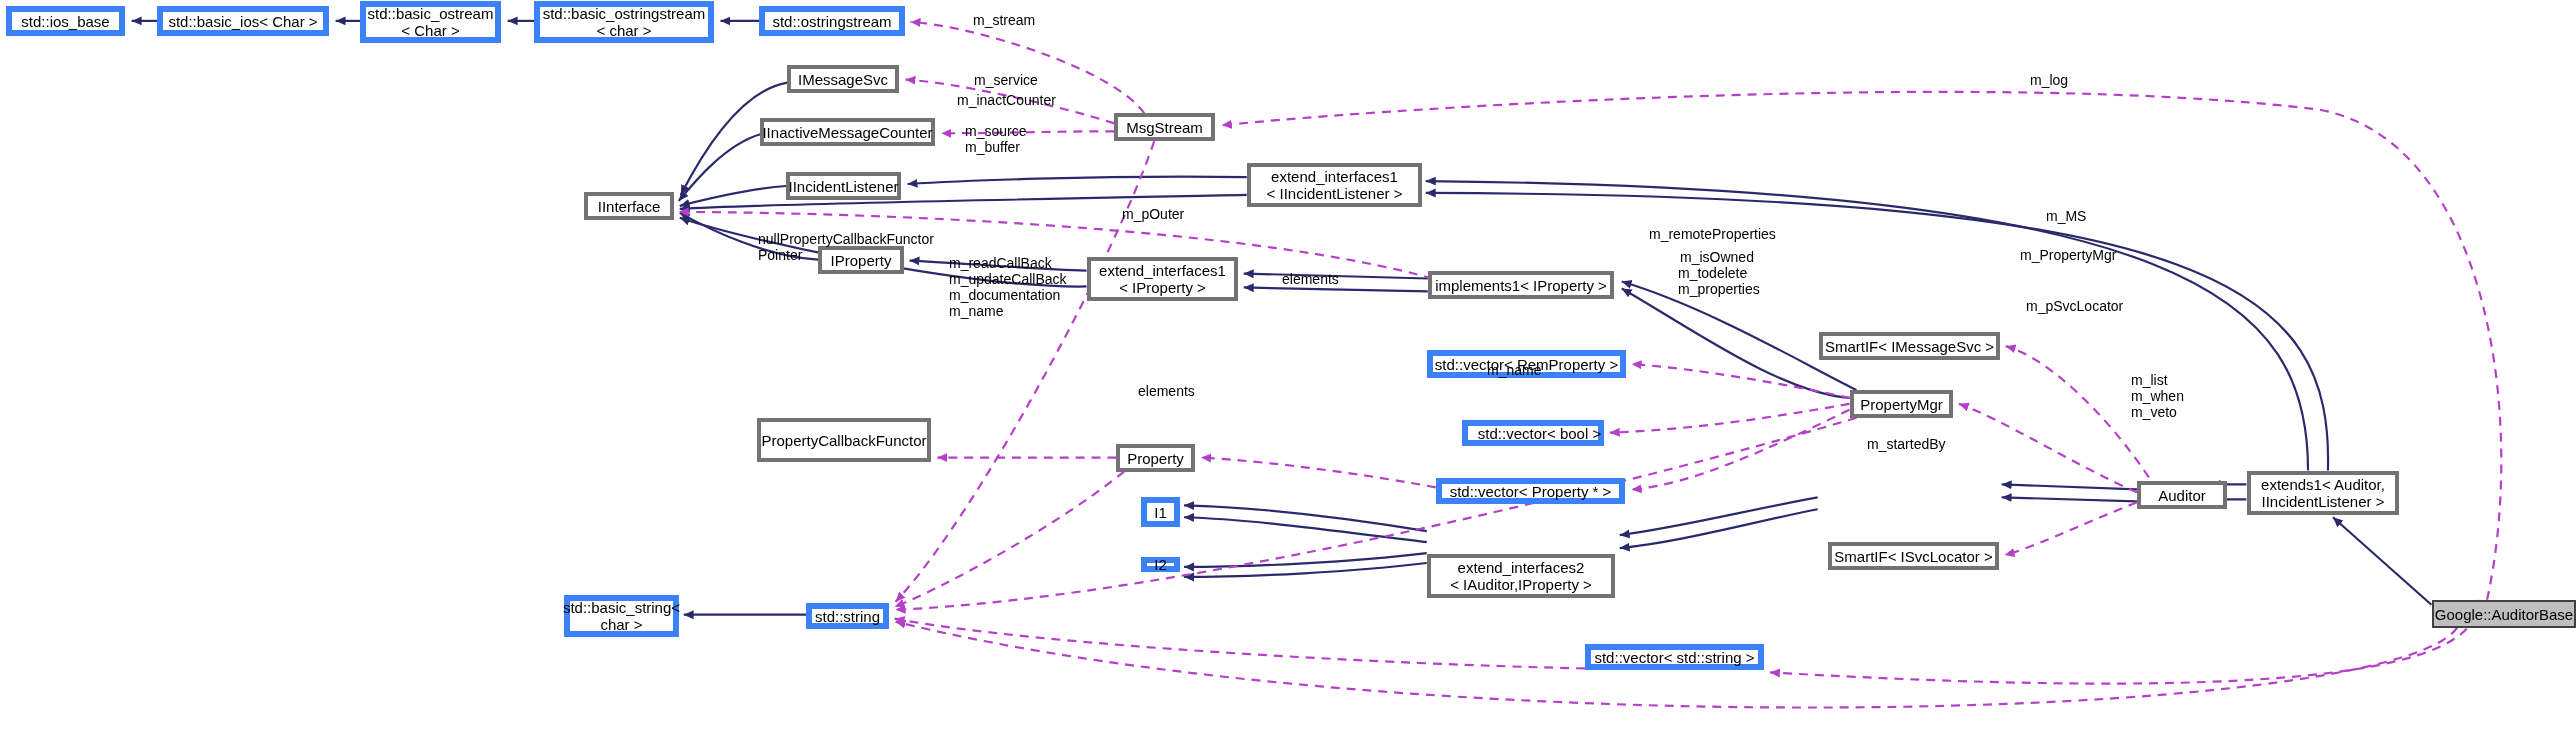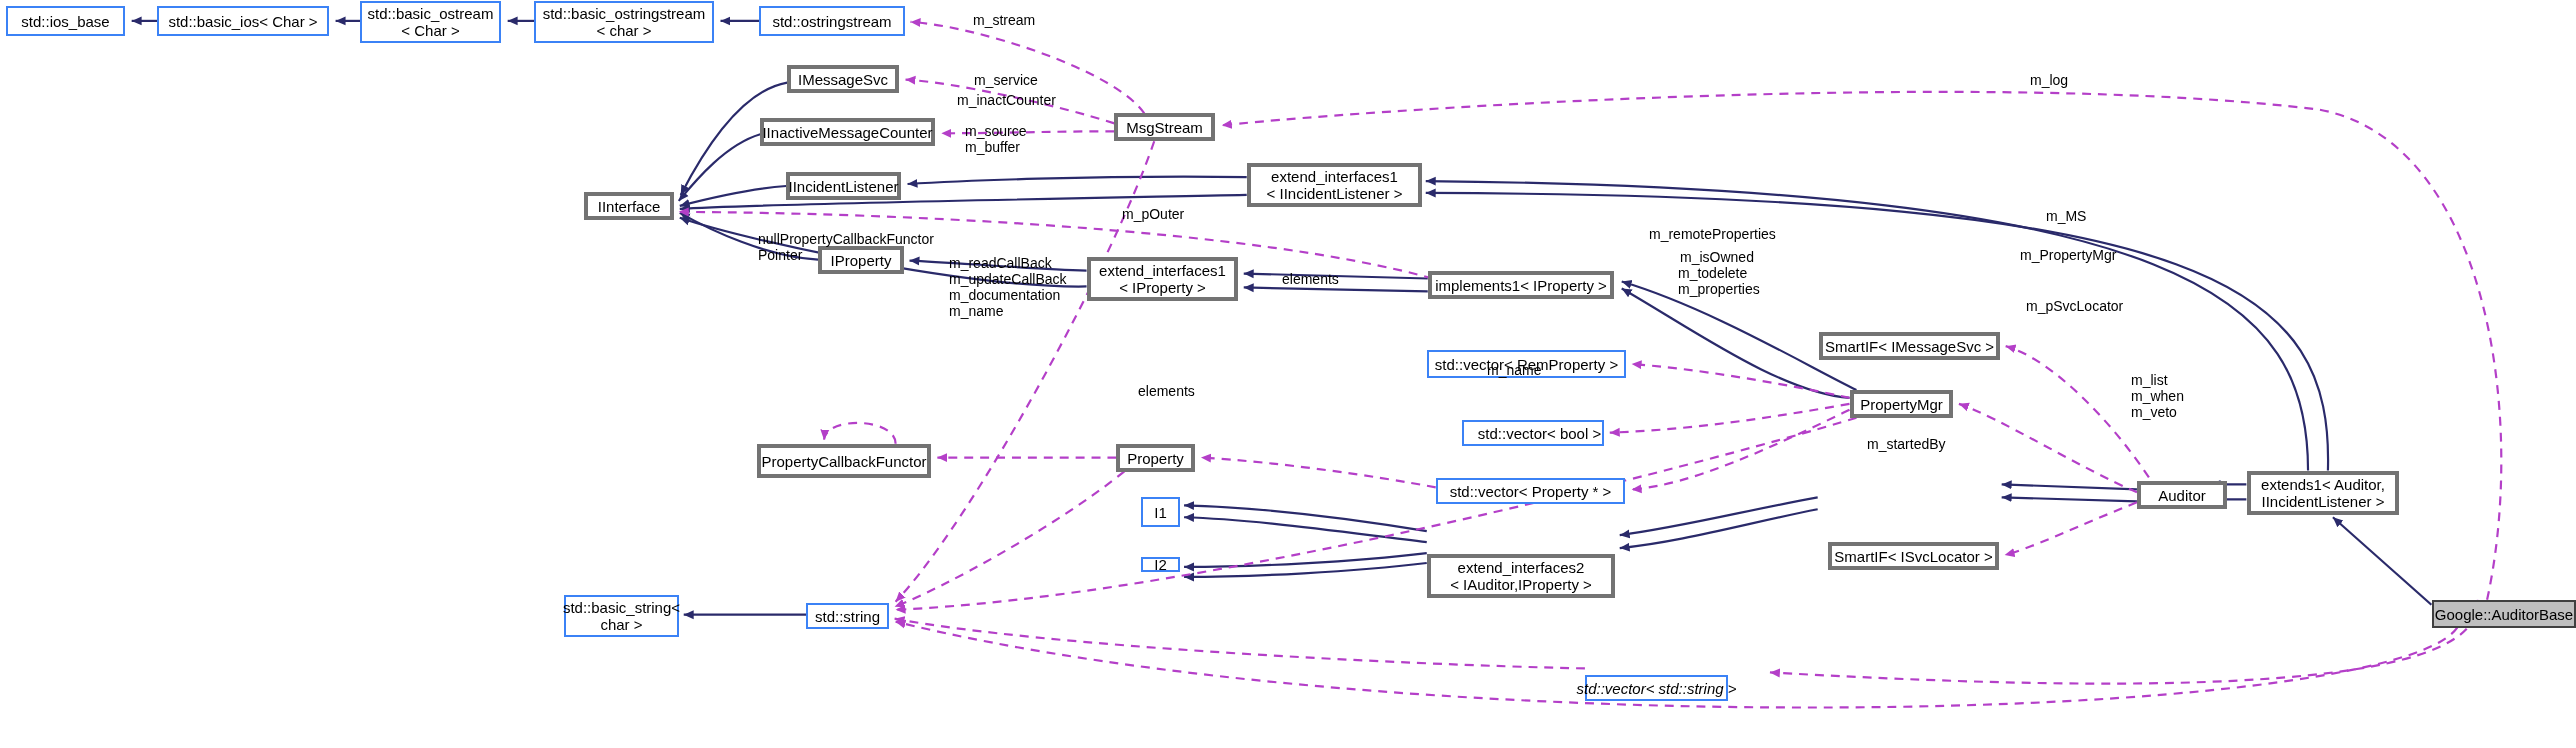--- a/index.html
+++ b/index.html
@@ -18,21 +18,21 @@
     text-align:center;
     background:#ffffff;
     color:#000000;
     font-size:15px;
     line-height:17px;
     white-space:pre;
     letter-spacing:0px;
     z-index:5;
   }
   
-  .node.ext{ border:2px solid #3b82f6; }
+  .node.ext{ border:6px solid #3b82f6; }
   
   .node.proj{ border:4px solid #737373; }
   
   .node.cur{ border:2px solid #404040; background:#bfbfbf; }
   .elabel{
     position:absolute;
     font-size:14px;
     line-height:16px;
     color:#000000;
     white-space:pre;
@@ -168,39 +168,39 @@
 &lt; IProperty &gt;</div>
   <div class="node proj" style="left:1428px;top:271px;width:186px;height:28px;">implements1&lt; IProperty &gt;</div>
 
   <div class="node proj" style="left:1819px;top:332px;width:181px;height:28px;">SmartIF&lt; IMessageSvc &gt;</div>
   <div class="node proj" style="left:1850px;top:390px;width:103px;height:28px;">PropertyMgr</div>
 
   <div class="node ext" style="left:1427px;top:350px;width:199px;height:28px;">std::vector&lt; RemProperty &gt;</div>
   <div class="node ext" style="left:1462px;top:420px;width:142px;height:26px;padding-left:13px;">std::vector&lt; bool &gt;</div>
   <div class="node ext" style="left:1436px;top:478px;width:189px;height:26px;">std::vector&lt; Property * &gt;</div>
 
-  <div class="node proj" style="left:757px;top:444px;width:174px;height:34px;">PropertyCallbackFunctor</div>
+  <div class="node proj" style="left:757px;top:418px;width:174px;height:44px;">PropertyCallbackFunctor</div>
   <div class="node proj" style="left:1116px;top:444px;width:79px;height:28px;">Property</div>
 
   <div class="node ext" style="left:1141px;top:497px;width:39px;height:30px;">I1</div>
   <div class="node ext" style="left:1141px;top:557px;width:39px;height:15px;">I2</div>
 
   <div class="node proj" style="left:1427px;top:522px;width:188px;height:44px;margin-top:32px;">extend_interfaces2
 &lt; IAuditor,IProperty &gt;</div>
   <div class="node proj" style="left:1828px;top:542px;width:171px;height:28px;">SmartIF&lt; ISvcLocator &gt;</div>
 
   <div class="node proj" style="left:2137px;top:481px;width:90px;height:28px;">Auditor</div>
   <div class="node proj" style="left:2247px;top:471px;width:152px;height:44px;">extends1&lt; Auditor,
 IIncidentListener &gt;</div>
   <div class="node cur" style="left:2432px;top:600px;width:144px;height:28px;">Google::AuditorBase</div>
 
   <div class="node ext" style="left:564px;top:595px;width:115px;height:42px;">std::basic_string&lt;
 char &gt;</div>
   <div class="node ext" style="left:806px;top:603px;width:83px;height:26px;">std::string</div>
-  <div class="node ext" style="left:1585px;top:675px;width:143px;height:26px;font-style:italic;">std::vector&lt; std::string &gt;</div>
+  <div class="node ext" style="left:1585px;top:644px;width:179px;height:26px;">std::vector&lt; std::string &gt;</div>
 
   <div class="elabel" style="left:973px;top:12px;">m_stream</div>
   <div class="elabel" style="left:2030px;top:72px;">m_log</div>
   <div class="elabel" style="left:974px;top:72px;">m_service</div>
   <div class="elabel" style="left:957px;top:92px;">m_inactCounter</div>
   <div class="elabel" style="left:965px;top:123px;">m_source
 m_buffer</div>
   <div class="elabel" style="left:2046px;top:208px;">m_MS</div>
   <div class="elabel" style="left:1122px;top:206px;">m_pOuter</div>
   <div class="elabel" style="left:1649px;top:226px;">m_remoteProperties</div>

